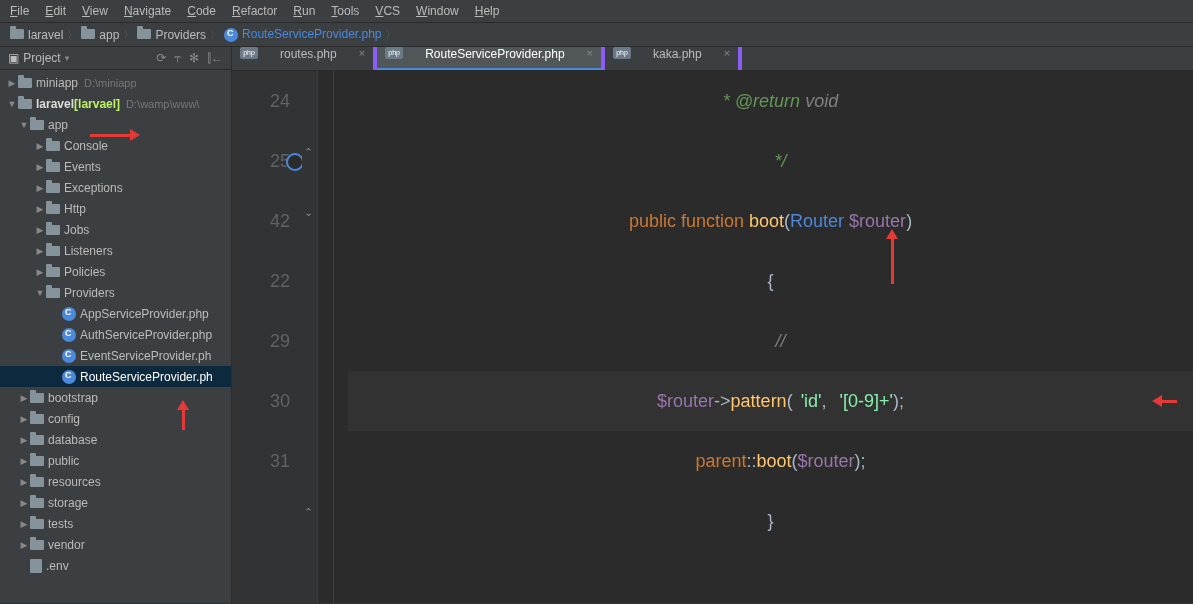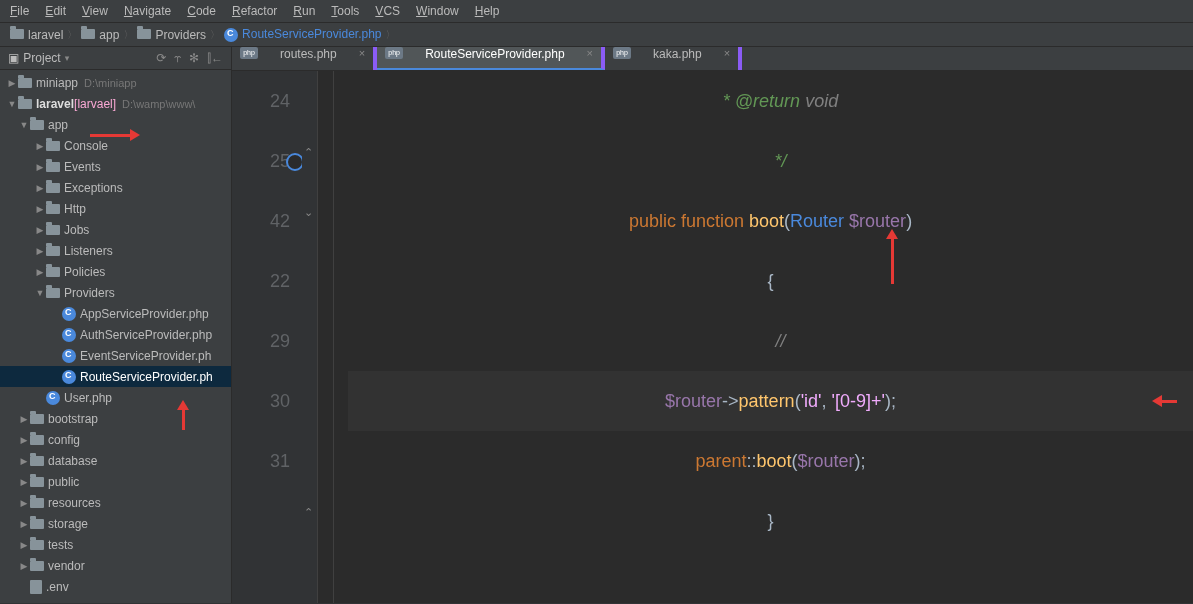--- a/index.html
+++ b/index.html
@@ -27,21 +27,21 @@
 .tree-row { display: flex; align-items: center; height: 21px; padding-left: 6px; cursor: pointer; white-space: nowrap; }
 .tree-row.selected { background: #0d293e; color: #fff; }
 .tree-row .arrow { width: 12px; color: #888; font-size: 9px; text-align: center; }
 .tree-row .icon { margin-right: 4px; }
 .tree-row .path-hint { color: #777; margin-left: 6px; font-size: 11px; }
 .indent-0 { padding-left: 6px; }
 .indent-1 { padding-left: 18px; }
 .indent-2 { padding-left: 34px; }
 .indent-3 { padding-left: 50px; }
 .bold { font-weight: bold; color: #ddd; }
-.bracket-hint { color: #f9a8d4; }
+.bracket-hint { color: #bef264; font-weight: bold; }
 .file-icon { display: inline-block; width: 12px; height: 14px; background: #87939a; border-radius: 1px; margin-right: 4px; }
 
 .editor-area { flex: 1; background: #2b2b2b; display: flex; flex-direction: column; overflow: hidden; }
 .tabs { display: flex; background: #3c3f41; border-bottom: 1px solid #2b2b2b; height: 24px; }
 .tab { display: flex; align-items: flex-start; gap: 22px; padding: 0 8px; border-right: 4px solid #8b5cf6; color: #bbb; cursor: pointer; font-size: 12px; }
 .tab.active { background: #515658; color: #fff; border-bottom: 2px solid #4a89dc; }
 .tab .close { color: #888; font-size: 11px; }
 .tab-icon-php { display: inline-block; width: 18px; height: 12px; background: #6c7986; border-radius: 2px; font-size: 7px; color: #fff; text-align: center; line-height: 12px; }
 
 .editor-body { flex: 1; display: flex; font-family: "Consolas", monospace; font-size: 18px; overflow: hidden; position: relative; }
@@ -49,21 +49,21 @@
 .gutter .ln { height: 60px; position: relative; }
 .gutter-marks { width: 16px; background: #313335; border-right: 1px solid #404040; position: relative; }
 .gutter-marks .mark { position: absolute; left: 2px; font-size: 11px; color: #888; }
 .code { flex: 1; line-height: 60px; padding-left: 30px; position: relative; text-align: center; }
 .code-line { height: 60px; white-space: pre; }
 .code-line.hl { background: #323232; }
 .kw { color: #cc7832; }
 .fn { color: #ffc66d; }
 .type { color: #4a89dc; }
 .var { color: #9876aa; }
-.str { color: #f0abfc; }
+.str { color: #86efac; margin-left: 8px; }
 .com { color: #808080; font-style: italic; }
 .doc { color: #629755; font-style: italic; }
 .punct { color: #a9b7c6; }
 .indent-guide { position: absolute; top: 0; bottom: 0; border-left: 1px solid #404040; }
 
 .red-arrow { position: absolute; pointer-events: none; }
 .arrow-right { width: 50px; height: 12px; }
 .arrow-right::before { content: ""; position: absolute; top: 4px; left: 0; right: 8px; height: 3px; background: #e53935; }
 .arrow-right::after { content: ""; position: absolute; right: 0; top: -1px; border-left: 10px solid #e53935; border-top: 6px solid transparent; border-bottom: 6px solid transparent; }
 .arrow-up { width: 12px; height: 55px; }
@@ -135,21 +135,20 @@
         <div class="tree-row indent-2"><span class="arrow">▶</span><span class="folder-icon icon"></span>Exceptions</div>
         <div class="tree-row indent-2"><span class="arrow">▶</span><span class="folder-icon icon"></span>Http</div>
         <div class="tree-row indent-2"><span class="arrow">▶</span><span class="folder-icon icon"></span>Jobs</div>
         <div class="tree-row indent-2"><span class="arrow">▶</span><span class="folder-icon icon"></span>Listeners</div>
         <div class="tree-row indent-2"><span class="arrow">▶</span><span class="folder-icon icon"></span>Policies</div>
         <div class="tree-row indent-2"><span class="arrow">▼</span><span class="folder-icon icon"></span>Providers</div>
         <div class="tree-row indent-3"><span class="arrow"></span><span class="php-icon icon"></span>AppServiceProvider.php</div>
         <div class="tree-row indent-3"><span class="arrow"></span><span class="php-icon icon"></span>AuthServiceProvider.php</div>
         <div class="tree-row indent-3"><span class="arrow"></span><span class="php-icon icon"></span>EventServiceProvider.ph</div>
         <div class="tree-row indent-3 selected"><span class="arrow"></span><span class="php-icon icon"></span>RouteServiceProvider.ph</div>
-        <div class="tree-row indent-2"><span class="arrow"></span><span class="php-icon icon"></span>User.php</div>
         <div class="tree-row indent-1"><span class="arrow">▶</span><span class="folder-icon icon"></span>bootstrap</div>
         <div class="tree-row indent-1"><span class="arrow">▶</span><span class="folder-icon icon"></span>config</div>
         <div class="tree-row indent-1"><span class="arrow">▶</span><span class="folder-icon icon"></span>database</div>
         <div class="tree-row indent-1"><span class="arrow">▶</span><span class="folder-icon icon"></span>public</div>
         <div class="tree-row indent-1"><span class="arrow">▶</span><span class="folder-icon icon"></span>resources</div>
         <div class="tree-row indent-1"><span class="arrow">▶</span><span class="folder-icon icon"></span>storage</div>
         <div class="tree-row indent-1"><span class="arrow">▶</span><span class="folder-icon icon"></span>tests</div>
         <div class="tree-row indent-1"><span class="arrow">▶</span><span class="folder-icon icon"></span>vendor</div>
         <div class="tree-row indent-1"><span class="arrow"></span><span class="file-icon icon"></span>.env</div>
       </div>

